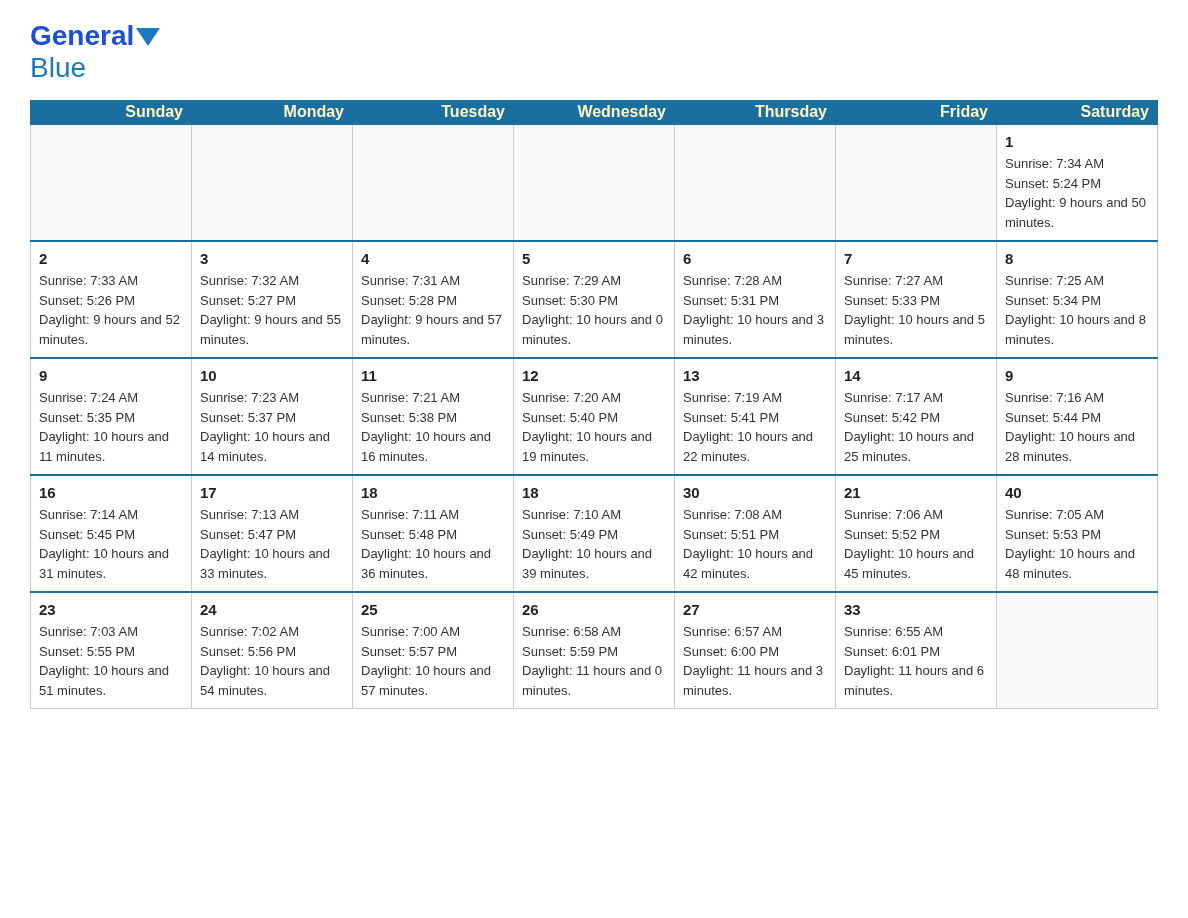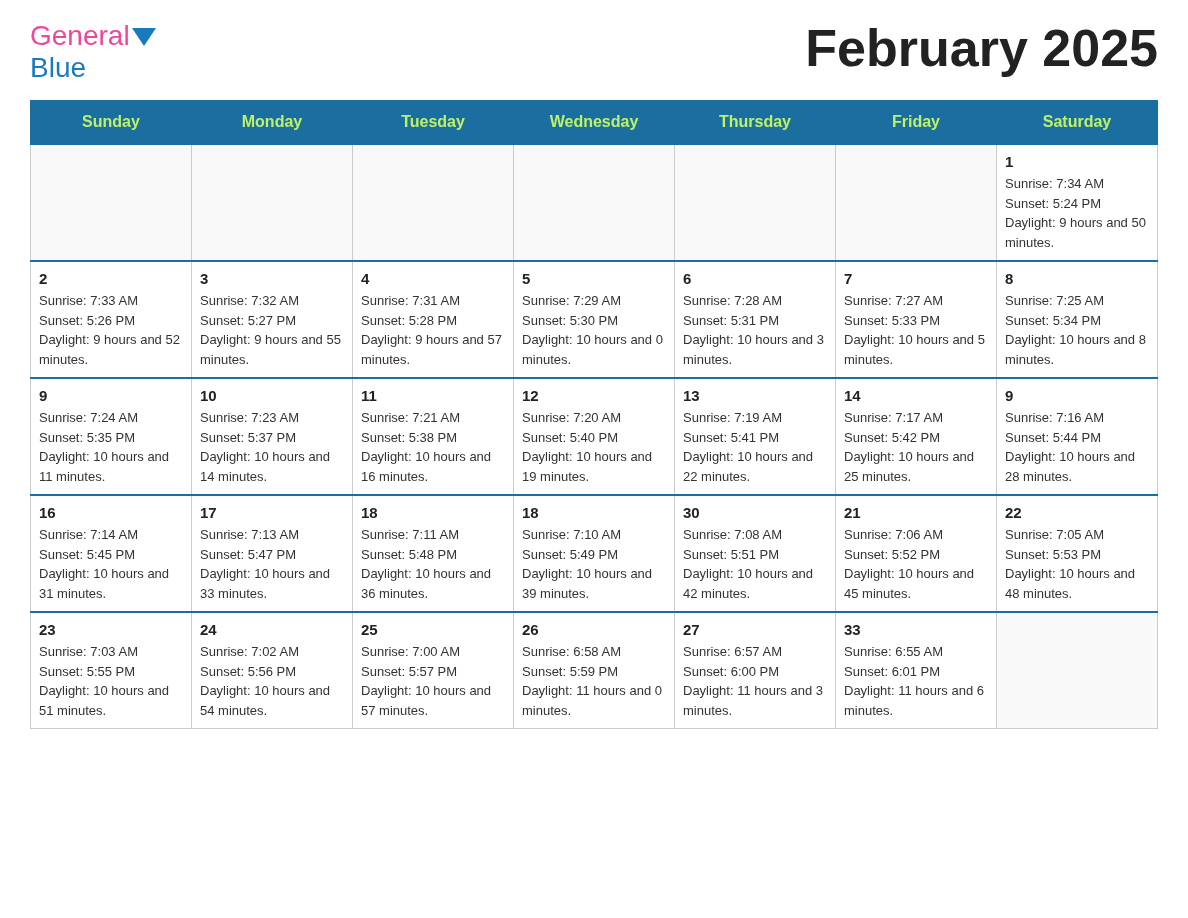--- a/index.html
+++ b/index.html
@@ -11,22 +11,22 @@
       min-height: 918px;
     }
     .header {
       display: flex;
       justify-content: space-between;
       align-items: flex-start;
       margin-bottom: 16px;
     }
     .logo-text-general {
       font-size: 28px;
-      font-weight: normal;
-      color: #ec4899;
+      font-weight: bold;
+      color: #1d4ed8;
     }
     .logo-text-blue {
       font-size: 28px;
       font-weight: normal;
       color: #1a7abf;
     }
     .logo-line2 {
       display: flex;
       align-items: center;
       gap: 4px;
@@ -45,25 +45,25 @@
       color: #444;
       margin-top: 4px;
     }
     .calendar {
       width: 100%;
       border-collapse: collapse;
       table-layout: fixed;
     }
     .calendar th {
       background-color: #1a6fa0;
-      color: #bef264;
+      color: #fef9c3;
       font-size: 16px;
       font-weight: bold;
-      padding: 12px 8px;
-      text-align: center;
+      padding: 2px 8px;
+      text-align: right;
       border: 1px solid #1a6fa0;
     }
     .calendar td {
       vertical-align: top;
       padding: 8px 8px;
       border: 1px solid #ccc;
       border-top: 2px solid #1a6fa0;
       font-size: 13px;
       color: #333;
       height: 110px;
@@ -109,21 +109,20 @@
   <div class="logo-wrapper">
     <div class="logo-row1">
       <span class="logo-text-general">General</span>
       <span class="logo-triangle"></span>
     </div>
     <div class="logo-line2">
       <span class="logo-text-blue">Blue</span>
     </div>
   </div>
   <div class="title-area">
-    <div class="month-title">February 2025</div>
   </div>
 </div>
 
 <table class="calendar">
   <thead>
     <tr>
     <th>Sunday</th>
         <th>Monday</th>
         <th>Tuesday</th>
         <th>Wednesday</th>
@@ -224,21 +223,21 @@
         </td>
         <td>
           <div class="day-number">30</div>
           <div class="day-info">Sunrise: 7:08 AM<br>Sunset: 5:51 PM<br>Daylight: 10 hours and 42 minutes.</div>
         </td>
         <td>
           <div class="day-number">21</div>
           <div class="day-info">Sunrise: 7:06 AM<br>Sunset: 5:52 PM<br>Daylight: 10 hours and 45 minutes.</div>
         </td>
         <td>
-          <div class="day-number">22</div>
+          <div class="day-number">40</div>
           <div class="day-info">Sunrise: 7:05 AM<br>Sunset: 5:53 PM<br>Daylight: 10 hours and 48 minutes.</div>
         </td>
       </tr>
       <tr>
         <td>
           <div class="day-number">23</div>
           <div class="day-info">Sunrise: 7:03 AM<br>Sunset: 5:55 PM<br>Daylight: 10 hours and 51 minutes.</div>
         </td>
         <td>
           <div class="day-number">24</div>

